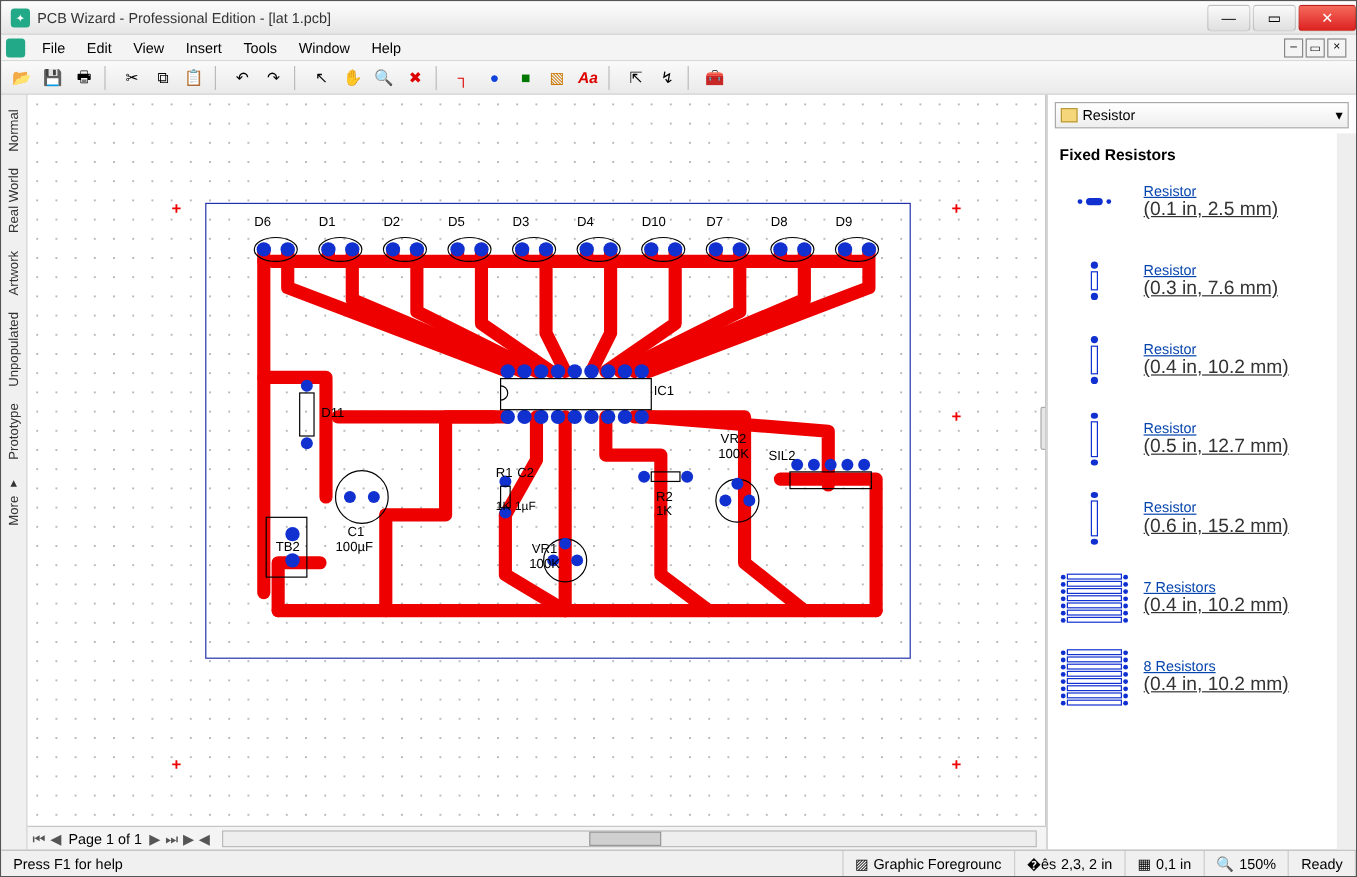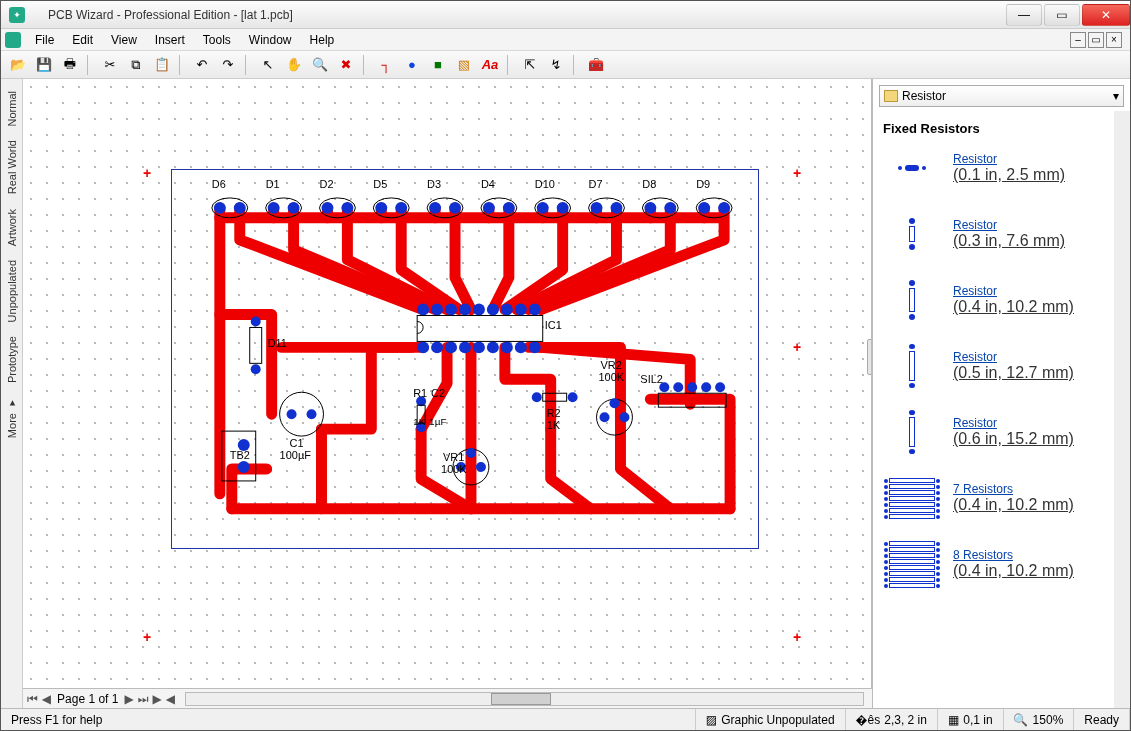--- a/index.html
+++ b/index.html
@@ -1,19 +1,19 @@
 <!DOCTYPE html>
 <html><head>
 <meta charset="utf-8">
 <style>
 * { box-sizing: border-box; margin: 0; padding: 0; font-family: "Segoe UI", Tahoma, sans-serif; font-size: 12px; }
 body { background:#f0f0f0; width:1131px; height:731px; overflow:hidden; border:1px solid #555; display:flex; flex-direction:column; }
 .titlebar { height:28px; background:linear-gradient(#fdfdfd,#e6e6e6); display:flex; align-items:center; padding:0 0 0 8px; border-bottom:1px solid #ccc; }
 .titlebar .icon { width:16px; height:16px; background:#2a8; border-radius:3px; margin-right:6px; display:flex;align-items:center;justify-content:center;color:#fff;font-size:9px;}
-.titlebar .ttl { flex:1; font-size:12px; color:#333;margin-left:17px; }
+.titlebar .ttl { flex:1; font-size:12px; color:#333; }
 .winbtns { display:flex; }
 .winbtn { width:36px; height:22px; margin-left:2px; display:flex; align-items:center; justify-content:center; border:1px solid rgba(0,0,0,.15); border-radius:3px; background:linear-gradient(#fafafa,#e0e0e0); }
 .winbtn.close { background:linear-gradient(#f56a5a,#d22); color:#fff; width:48px; }
 .menubar { height:22px; display:flex; align-items:center; padding:0 4px; background:#f4f4f4; border-bottom:1px solid #d9d9d9; gap:2px;}
 .menubar .mico { width:16px;height:16px;background:#2a8;border-radius:3px;margin-right:4px;}
 .menubar .mitem { padding:2px 8px; cursor:default; }
 .menubar .mdi { margin-left:auto; display:flex; gap:2px; padding-right:4px;}
 .menubar .mdi span{ width:16px;height:16px;border:1px solid #888;display:flex;align-items:center;justify-content:center;font-size:10px;}
 .toolbar { height:28px; background:linear-gradient(#fafafa,#eaeaea); border-bottom:1px solid #ccc; display:flex; align-items:center; padding:0 6px; gap:4px;}
 .tb-sep { width:6px; height:20px; border-left:1px solid #bbb; margin:0 2px;}
@@ -414,21 +414,21 @@
         </div>
       <div class="vscroll-stub"></div>
     </div>
   </div>
 </div>
 
 <div class="statusbar">
   <div class="cell grow">Press F1 for help</div>
   <div class="cell">
       <span>▨</span>
-      <span>Graphic Unpopulated</span>
+      <span>Graphic Foregrounc</span>
     </div>
   <div class="cell">
       <span>�ês</span>
       <span>2,3, 2 in</span>
     </div>
   <div class="cell">
       <span>▦</span>
       <span>0,1 in</span>
     </div>
   <div class="cell">

